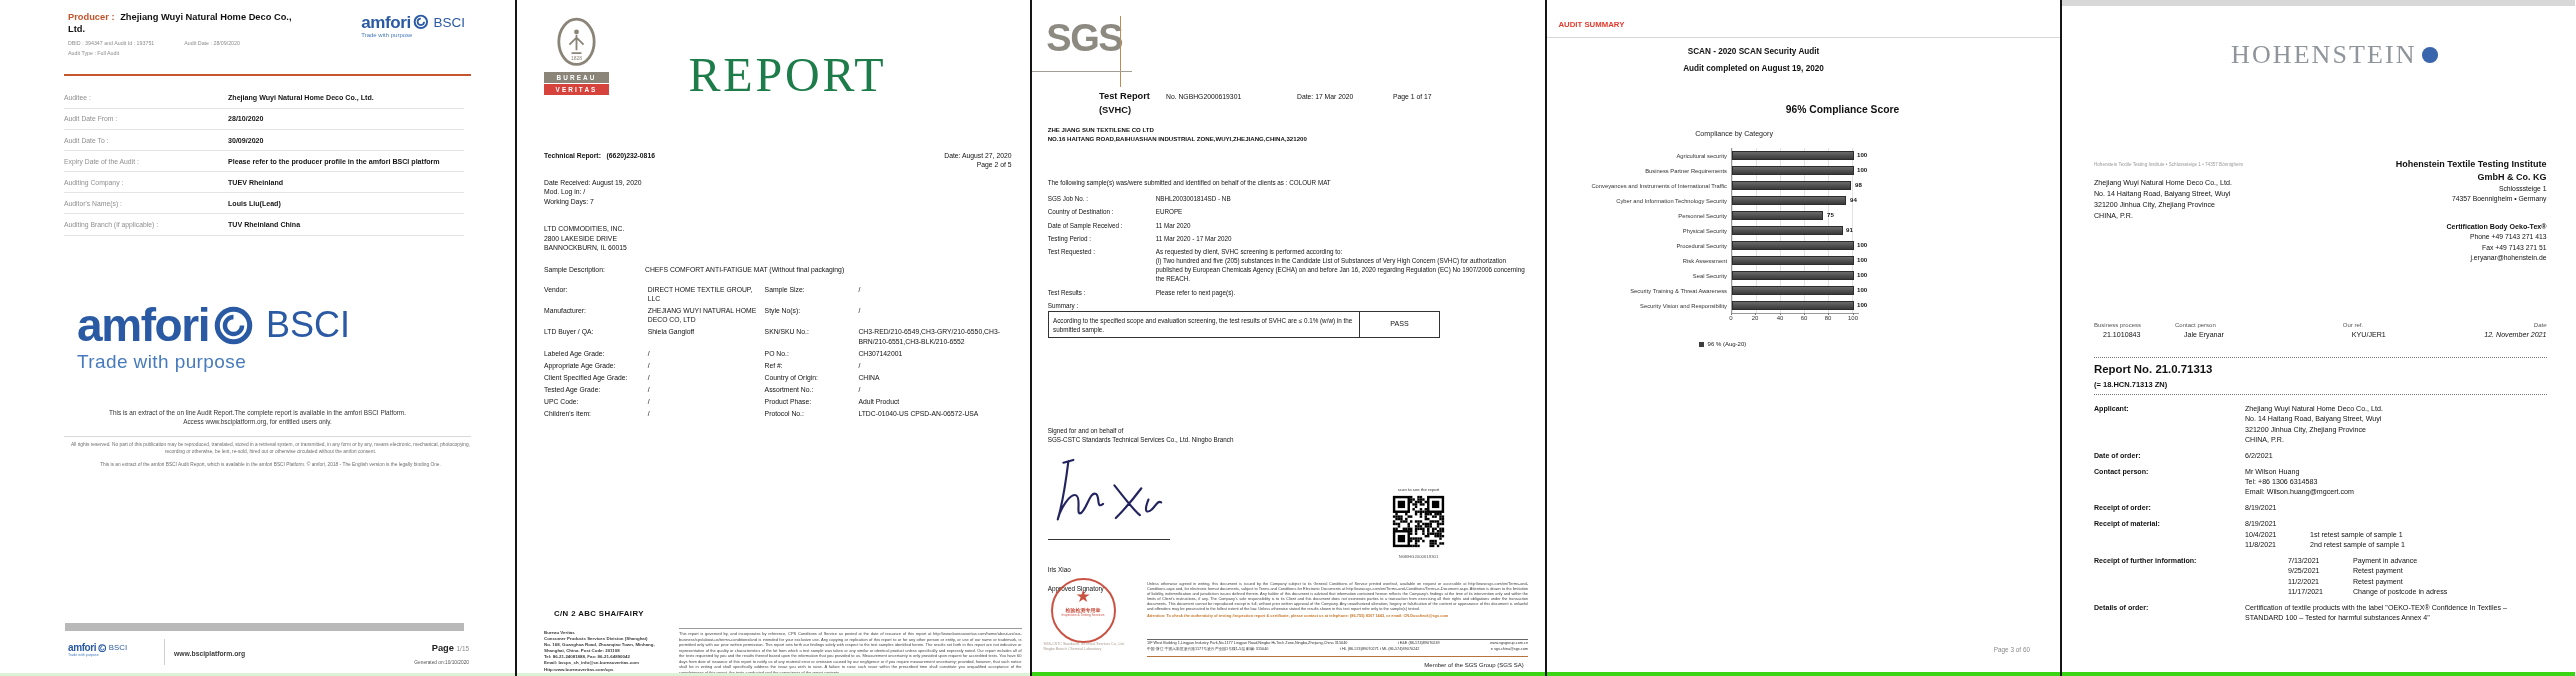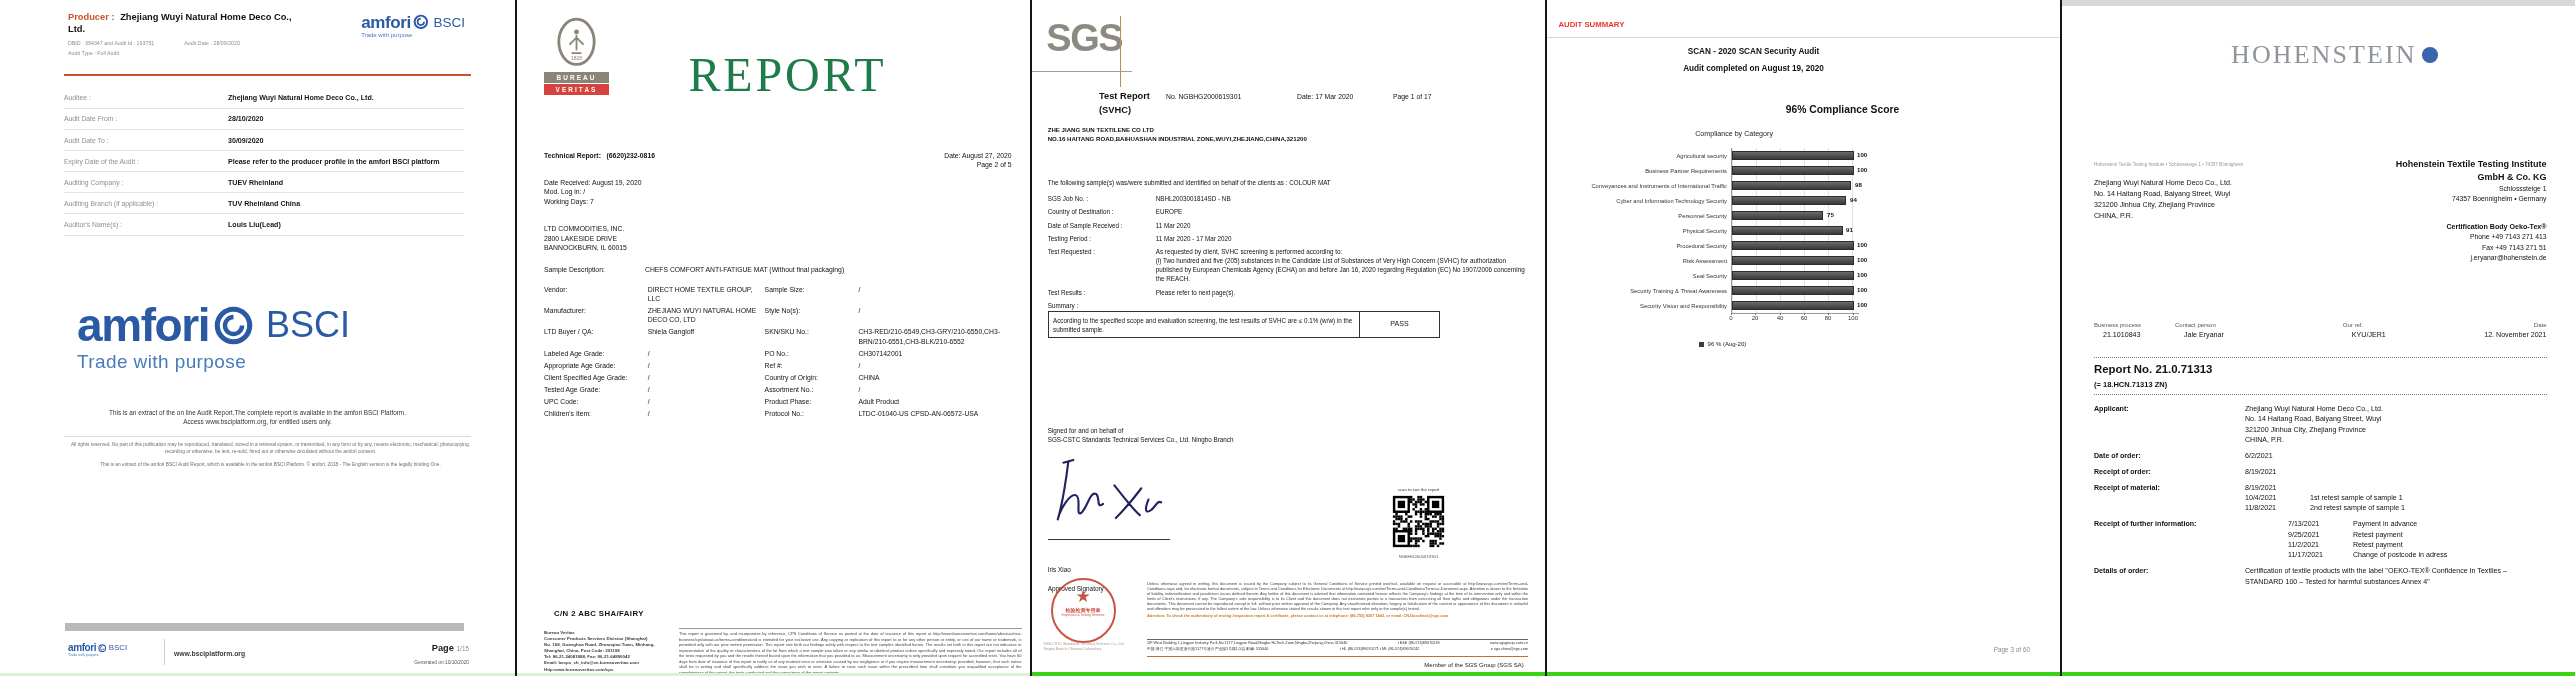--- a/index.html
+++ b/index.html
@@ -134,21 +134,21 @@
   .hh-dot{display:inline-block;width:15.7px;height:15.7px;border-radius:50%;background:#3a66ad;margin-left:5.7px;}
   .hh-sender{position:absolute;left:32px;top:162px;font-size:4.6px;color:#9a9a9a;}
   .hh-recipient{position:absolute;left:32px;top:178px;font-size:7.1px;line-height:11px;}
   .hh-inst{position:absolute;right:28.5px;top:158px;text-align:right;}
   .hh-inst .b{font-size:9px;font-weight:bold;line-height:13px;}
   .hh-inst .s{font-size:6.8px;line-height:10px;}
   .hh-cert{position:absolute;right:28.5px;top:222px;text-align:right;font-size:6.8px;line-height:10.3px;}
   .hh-cert .b{font-size:7.1px;font-weight:bold;}
   .hh-meta{position:absolute;left:32px;right:28.5px;top:322px;display:flex;}
   .hh-meta .col{margin-right:34px;}
-  .hh-meta .col.last{margin-left:auto;margin-right:0;text-align:right;}
+  .hh-meta .col.last{margin-left:auto;margin-right:0;text-align:right;font-style:italic;}
   .hh-meta .lab{font-size:6px;color:#555;}
   .hh-meta .val{font-size:7.1px;margin-top:2.8px;margin-left:9px;}
   .hh-dot1{position:absolute;left:32px;right:28.5px;top:357px;border-top:0.7px dotted #777;}
   .hh-repno{position:absolute;left:32px;top:363px;font-size:11.4px;font-weight:bold;}
   .hh-repsub{position:absolute;left:32px;top:380px;font-size:7.5px;font-weight:bold;}
   .hh-dot2{position:absolute;left:32px;right:28.5px;top:394px;border-top:0.7px dotted #777;}
   .hh-fields{position:absolute;left:32px;right:20px;top:404px;font-size:7.1px;line-height:10.3px;}
   .hh-frow{display:flex;margin-bottom:5.7px;}
   .hh-frow .lab{flex:0 0 151px;font-weight:bold;}
   .hh-sub{display:flex;}
@@ -199,26 +199,26 @@
         </div>
       <div class="p1-row">
           <span class="lab">Expiry Date of the Audit :</span>
           <span class="val">Please refer to the producer profile in the amfori BSCI platform</span>
         </div>
       <div class="p1-row">
           <span class="lab">Auditing Company :</span>
           <span class="val">TUEV Rheinland</span>
         </div>
       <div class="p1-row">
+          <span class="lab">Auditor's Name(s) :</span>
+          <span class="val">Louis Liu(Lead)</span>
+        </div>
+      <div class="p1-row">
           <span class="lab">Auditing Branch (if applicable) :</span>
           <span class="val">TUV Rheinland China</span>
-        </div>
-      <div class="p1-row">
-          <span class="lab">Auditor's Name(s) :</span>
-          <span class="val">Louis Liu(Lead)</span>
         </div>
     </div>
 
     <div class="p1-biglogo">
       <div class="row1">
         <span class="amf-brand">amfori</span>
         <svg class="spiral" width="41" height="41" viewBox="0 0 24 24" style="margin:0 4.3px">
             <circle cx="12" cy="12" r="9.5" fill="none" stroke="#2b5aa5" stroke-width="3"></circle>
             <path d="M12 7 a5 5 0 1 0 5 5" fill="none" stroke="#2b5aa5" stroke-width="2.6"></path>
           </svg>
@@ -772,20 +772,26 @@
           <span class="prewrap">Zhejiang Wuyi Natural Home Deco Co., Ltd.
 No. 14 Haitang Road, Baiyang Street, Wuyi
 321200 Jinhua City, Zhejiang Province
 CHINA, P.R.</span>
         </div>
       <div class="hh-frow">
           <span class="lab">Date of order:</span>
           <span>6/2/2021</span>
         </div>
       <div class="hh-frow">
+          <span class="lab">Contact person:</span>
+          <span class="prewrap">Mr Wilson Huang
+Tel: +86 1306 6314583
+Email: Wilson.huang@mgcert.com</span>
+        </div>
+      <div class="hh-frow">
           <span class="lab">Receipt of order:</span>
           <span>8/19/2021</span>
         </div>
       <div class="hh-frow">
         <span class="lab">Receipt of material:</span>
         <span style="flex:1">
           <span class="hh-sub">
               <span class="d">8/19/2021</span>
               <span></span>
             </span>

